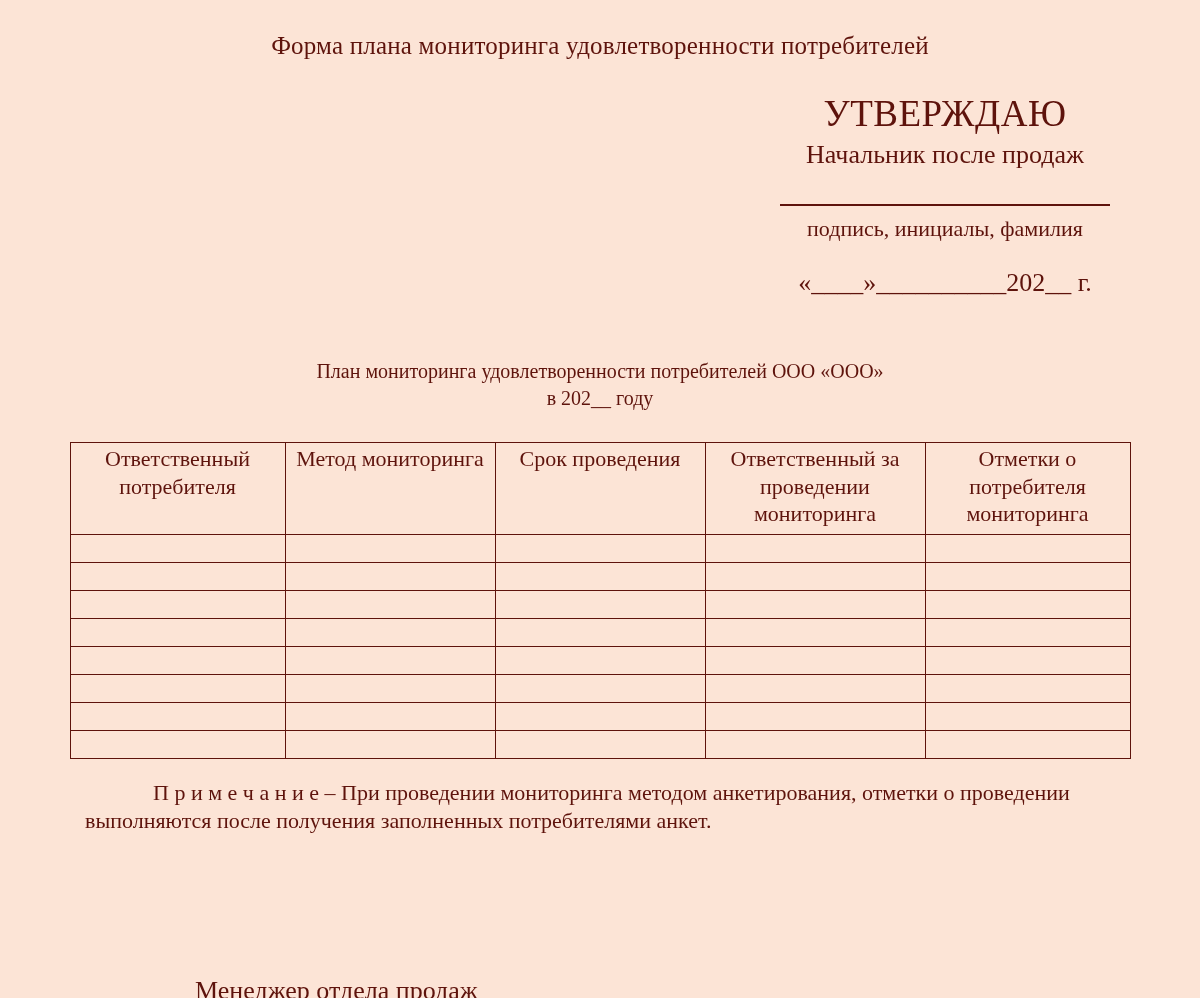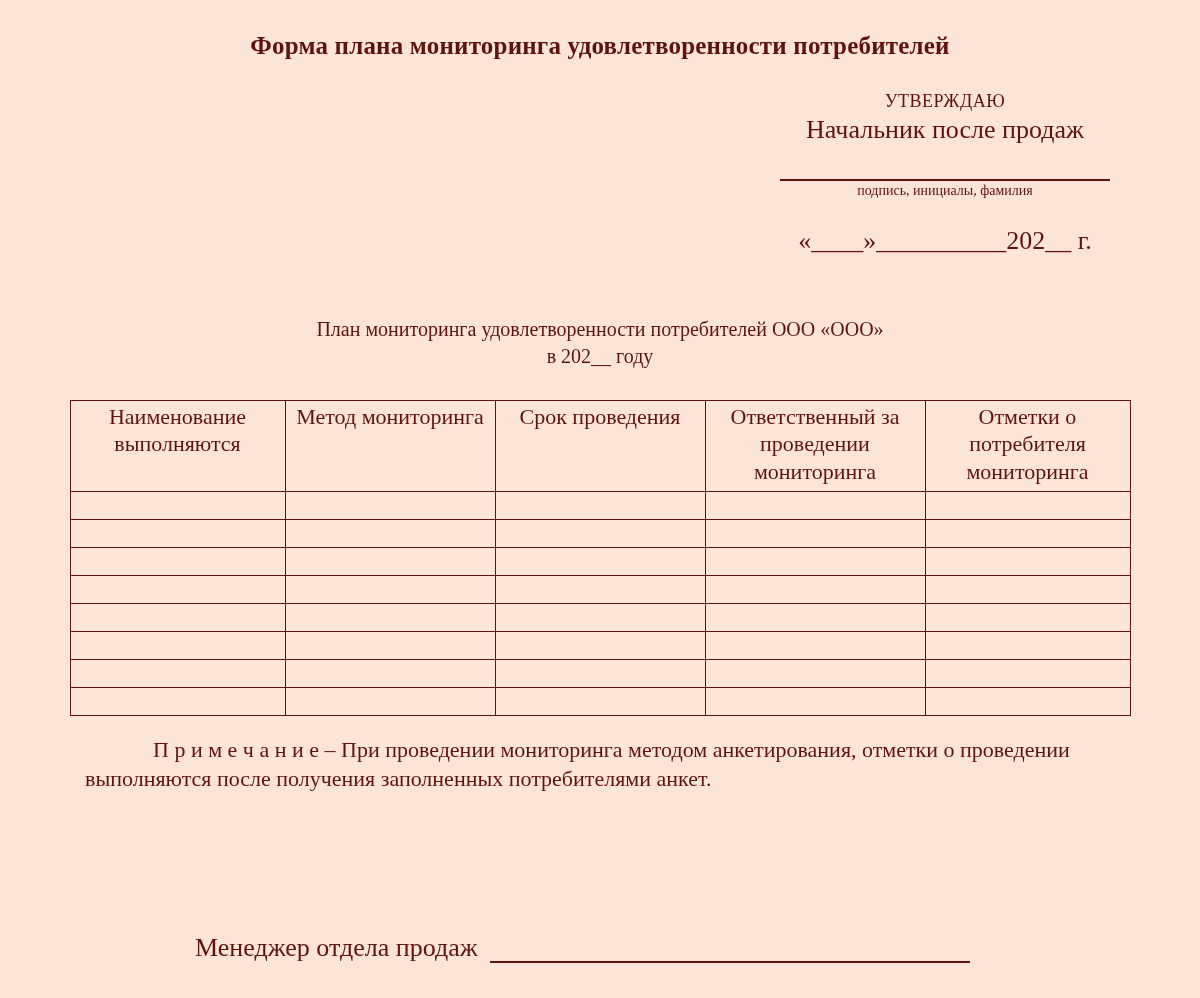--- a/index.html
+++ b/index.html
@@ -9,46 +9,46 @@
     overflow: hidden;
   }
   body {
     background: #fce4d6;
     color: #5e130c;
     font-family: "Liberation Serif", serif;
   }
   .page-title {
     padding-top: 32px;
     text-align: center;
-    font-weight: bold;
+    font-weight: normal;
     font-size: 25px;
     letter-spacing: 0.2px;
   }
   .approval {
     width: 330px;
     margin: 30px 90px 0 auto;
     text-align: center;
     font-size: 26px;
     line-height: 1.3;
   }
   .approval .approve-label {
-    font-size: 18px;
+    font-size: 37px;
     letter-spacing: 0.5px;
     font-family: Liberation Serif, serif;
   }
   .sig-block { margin-top: 26px; }
   .sig-block .line {
     height: 8px;
     border-bottom: 2px solid #5e130c;
     width: 100%;
   }
   .caption {
-    font-size: 14px;
+    font-size: 22px;
     line-height: 1.2;
-    padding-top: 2px;
+    padding-top: 10px;
   }
   .approval .date-line {
     margin-top: 24px;
     white-space: nowrap;
     font-family: Liberation Serif, serif;
   }
   .doc-title {
     margin-top: 58px;
     text-align: center;
     font-size: 20px;
@@ -121,21 +121,21 @@
 <table class="plan-table">
   <colgroup>
     <col style="width:215px">
     <col style="width:210px">
     <col style="width:210px">
     <col style="width:220px">
     <col style="width:205px">
   </colgroup>
   <thead>
     <tr>
-      <th>Наименование выполняются</th>
+      <th>Ответственный потребителя</th>
       <th>Метод мониторинга</th>
       <th>Срок проведения</th>
       <th>Ответственный за проведении мониторинга</th>
       <th>Отметки о потребителя мониторинга</th>
     </tr>
   </thead>
   <tbody>
       <tr>
         <td></td>
         <td></td>

